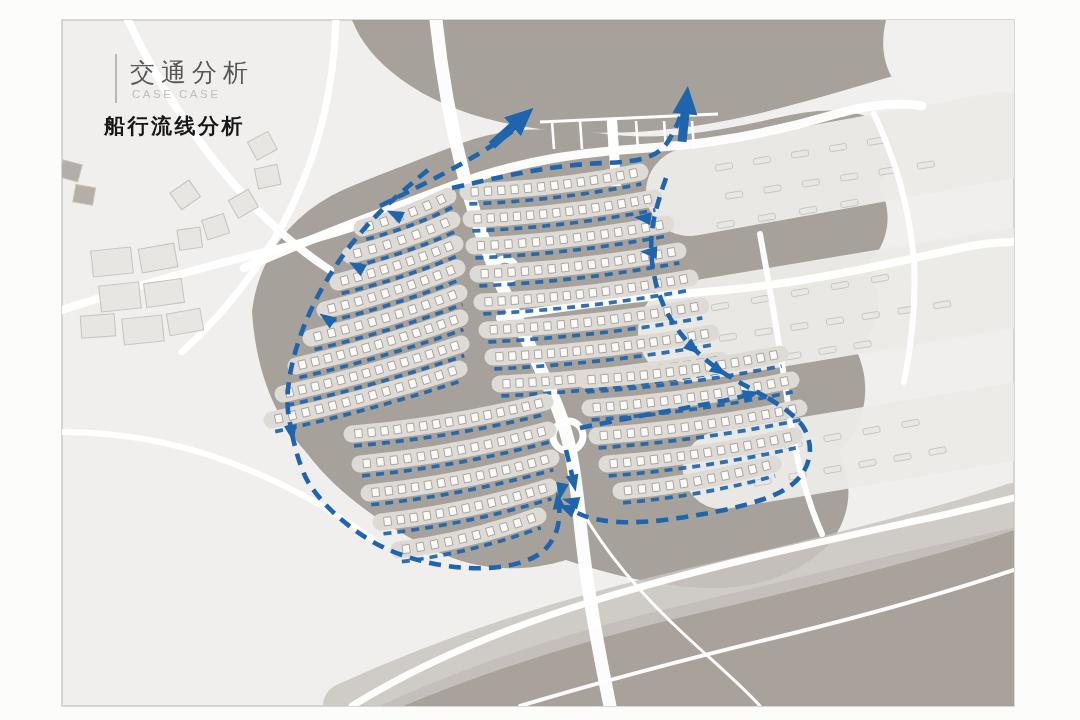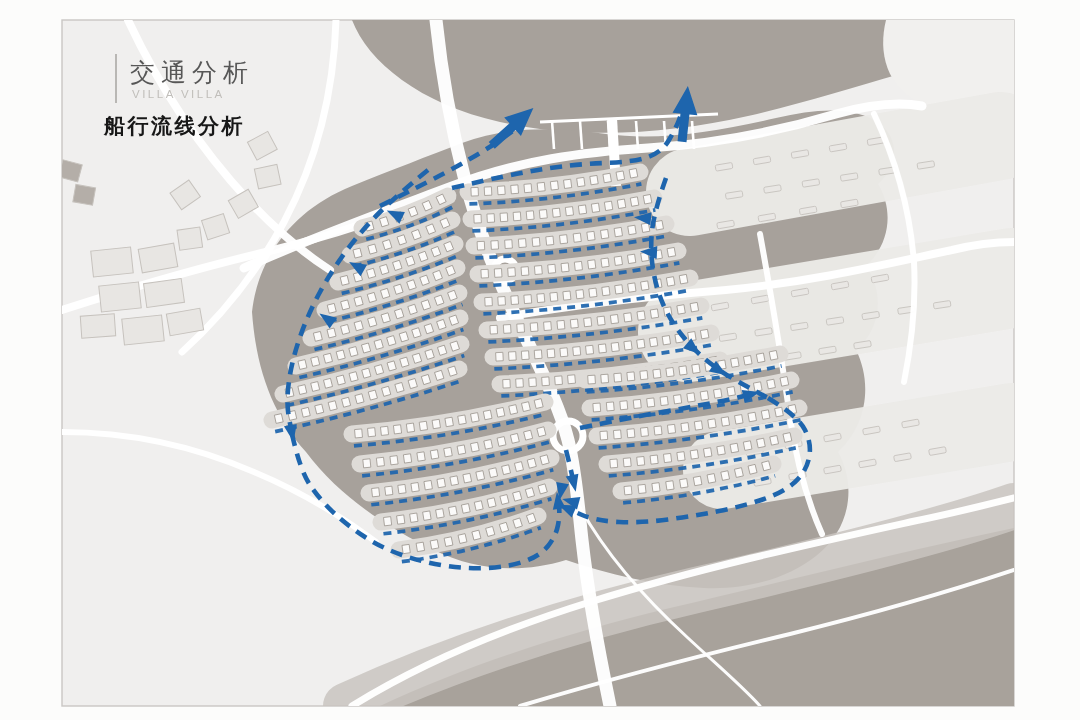--- a/index.html
+++ b/index.html
@@ -537,16 +537,16 @@
         <path d="M 8,0 L -9,-6.5 L -9,6.5 Z" fill="#1e65ad" transform="translate(720,371) rotate(33)"></path>
         <path d="M 8,0 L -9,-6.5 L -9,6.5 Z" fill="#1e65ad" transform="translate(561,492) rotate(100)"></path>
         <path d="M 8,0 L -9,-6.5 L -9,6.5 Z" fill="#1e65ad" transform="translate(570,501) rotate(195)"></path>
         <path d="M -38,-4.5 L -10,-4.5 L -10,-12.5 L 18,0 L -10,12.5 L -10,4.5 L -38,4.5 Z" fill="#1e65ad" transform="translate(520,120) rotate(-42)"></path>
         <path d="M -38,-4.5 L -10,-4.5 L -10,-12.5 L 18,0 L -10,12.5 L -10,4.5 L -38,4.5 Z" fill="#1e65ad" transform="translate(686,104) rotate(-84)"></path>
       </g>
     </svg>
   <div class="titleblock">
     <div class="vline"></div>
     <div class="title">交通分析</div>
-    <div class="subtitle">VILLA VILLA</div>
+    <div class="subtitle">CASE CASE</div>
     <div class="heading">船行流线分析</div>
   </div>
 </div>
 
 </body></html>

